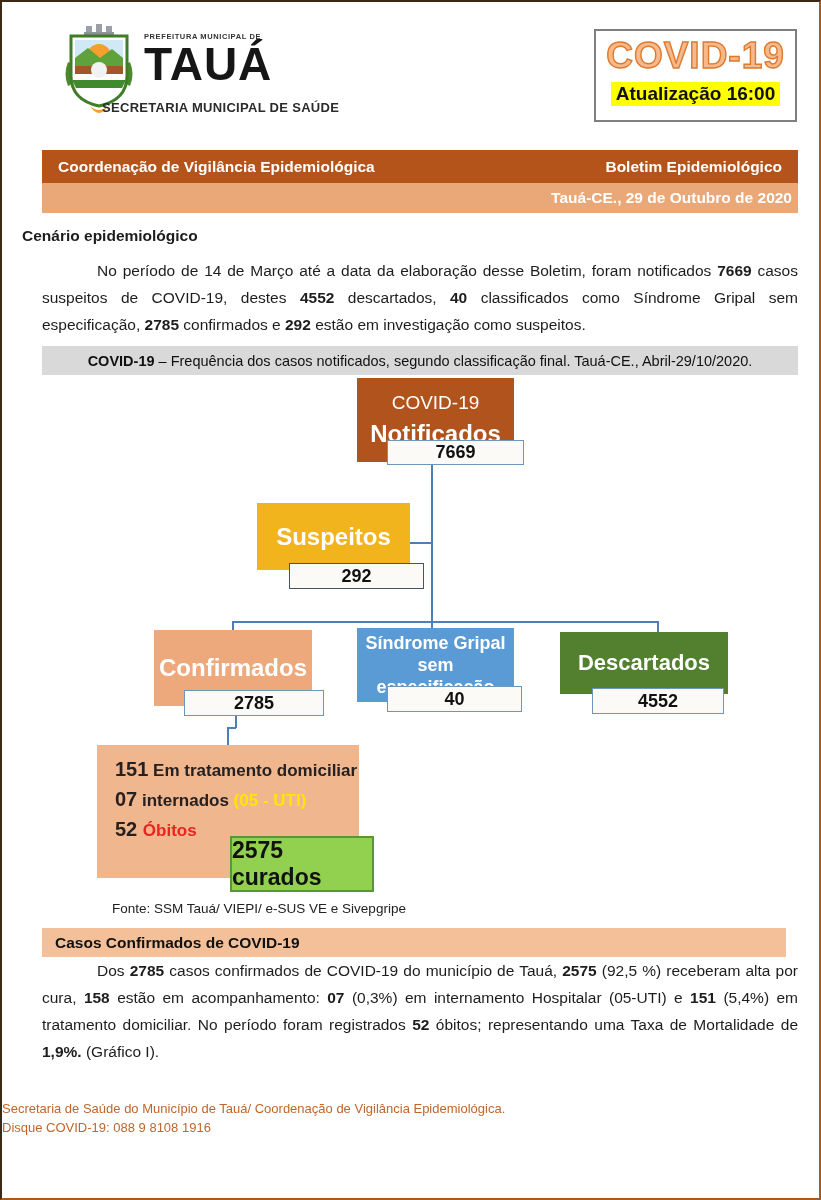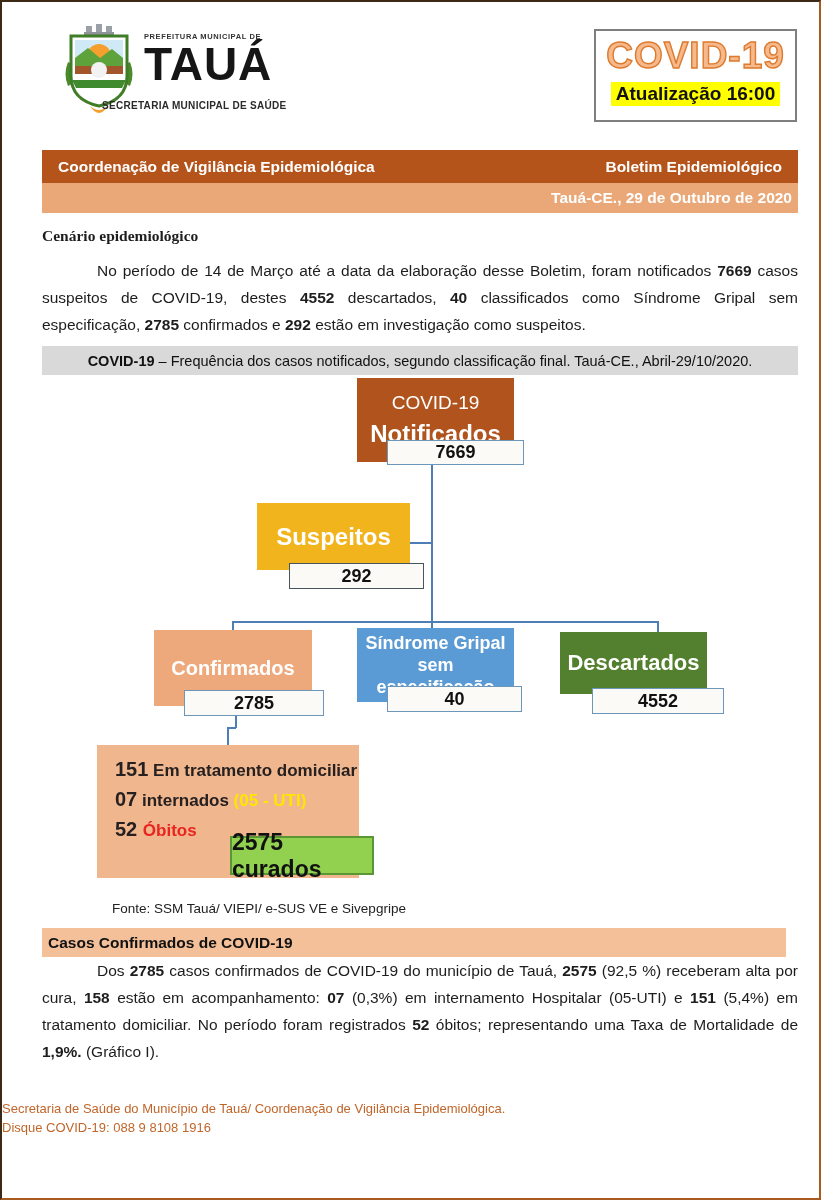--- a/index.html
+++ b/index.html
@@ -9,77 +9,77 @@
     border:2px solid #a85a1e; border-top-color:#3d2a16; border-left-color:#3d2a16;
     overflow:hidden; color:#1d1d1d;
   }
   
   .header { position:relative; height:148px;padding-left:20px; }
   .logo-block { position:absolute; left:58px; top:20px; display:flex; }
   .crest { width:78px; height:96px; }
   .logo-text { margin-left:6px; padding-top:10px; }
   .logo-pretitle { font-size:7.5px; font-weight:700; letter-spacing:.6px; color:#333; }
   .logo-title { font-size:46px; font-weight:800; letter-spacing:1px; color:#161616; line-height:1.0; }
-  .logo-subtitle { position:absolute; left:100px; top:98px; font-size:10px; font-weight:600; letter-spacing:.3px; color:#2b2b2b; white-space:nowrap; }
+  .logo-subtitle { position:absolute; left:100px; top:98px; font-size:13px; font-weight:600; letter-spacing:.3px; color:#2b2b2b; white-space:nowrap; }
   .covid-box {
     position:absolute; right:22px; top:27px; width:203px; height:93px;
     border:2px solid #7f7f7f; background:#fff; text-align:center;
   }
   .covid-box-title {
     font-size:37px; font-weight:800; letter-spacing:1px; margin-top:4px;
     color:#f6b98c; -webkit-text-stroke:1.4px #dd7a2e; text-stroke:1.4px #dd7a2e;
   }
   .covid-box-update {
     display:inline-block; margin-top:5px; background:#ffff00; color:#111;
     font-size:19px; font-weight:700; padding:0 5px; line-height:24px;
   }
   
   .bar1 { margin:0 21px 0 40px; height:33px; background:#b4541b; color:#fff;
     display:flex; justify-content:space-between; align-items:center;
     font-size:15.5px; font-weight:700; padding:0 16px; }
   .bar2 { margin:0 21px 0 40px; height:18px; background:#eaa878; color:#fff;
     display:flex; justify-content:flex-end; align-items:center;
     font-size:15.5px; font-weight:700; padding:15px 6px; }
   
-  .section-heading { margin:14px 40px 0 40px; font-size:15.5px; font-weight:700; height:20px;font-family:Liberation Serif, serif; }
+  .section-heading { margin:14px 40px 0 20px; font-size:15.5px; font-weight:700; height:20px; }
   .para { margin:10px 21px 0 40px; font-size:15.5px; line-height:27px;
     text-align:justify; text-indent:55px; color:#1d1d1d; }
   .gray-caption { margin:8px 21px 0 40px; height:29px; background:#d9d9d9;
     font-size:14.5px; display:flex; align-items:center; justify-content:center; color:#111; }
   
   .flow { position:relative; height:520px; }
   .node { position:absolute; color:#fff; font-weight:700; display:flex;
     flex-direction:column; align-items:center; justify-content:center; text-align:center; }
   .node-notificados { left:355px; top:3px; width:157px; height:84px; background:#b0531c; }
   .node-notificados .l1 { font-size:19px; font-weight:400; margin-bottom:6px; }
   .node-notificados .l2 { font-size:24px; }
   .node-suspeitos { left:255px; top:128px; width:153px; height:67px; background:#f2b41d; font-size:24px; }
-  .node-confirmados { left:152px; top:255px; width:158px; height:76px; background:#eda97c; font-size:20px; }
+  .node-confirmados { left:152px; top:255px; width:158px; height:76px; background:#eda97c; font-size:24px; }
   .node-sindrome { left:355px; top:253px; width:157px; height:74px; background:#5b9bd5; font-size:18px; line-height:22px; padding:0 4px; }
-  .node-descartados { left:558px; top:257px; width:147px; height:62px; background:#53802f; font-size:22px; }
+  .node-descartados { left:558px; top:257px; width:168px; height:62px; background:#53802f; font-size:22px; }
   .vbox { position:absolute; background:#fbfaf6; border:1.5px solid #6d96bb;
     font-size:18px; font-weight:700; color:#111; display:flex; align-items:center; justify-content:center; }
   .vbox-7669 { left:385px; top:65px;  width:137px; height:25px; }
   .vbox-292  { left:287px; top:188px; width:135px; height:26px; border-color:#47555f; }
   .vbox-2785 { left:182px; top:315px; width:140px; height:26px; }
   .vbox-40   { left:385px; top:311px; width:135px; height:26px; }
   .vbox-4552 { left:590px; top:313px; width:132px; height:26px; }
   .cline { position:absolute; background:#4d7eb5; }
   .detail-box { position:absolute; left:95px; top:370px; width:262px; height:133px;
     background:#f0b68e; padding:10px 0 0 18px; }
   .detail-line { font-size:17px; font-weight:700; color:#262020; line-height:28px; white-space:nowrap; }
   .detail-line .lg { font-size:20px; }
-  .curados-box { position:absolute; left:228px; top:461px; width:144px; height:39px;
+  .curados-box { position:absolute; left:228px; top:461px; width:144px; height:56px;
     background:#92d050; border:2px solid #5a9634; display:flex; align-items:center;
     justify-content:center; font-size:23px; font-weight:700; color:#111; }
   
   .fonte { margin:6px 21px 0 110px; font-size:13.5px; color:#222; height:17px; }
   .salmon-bar { margin:10px 33px 0 40px; height:29px; background:#f3c09a;
     display:flex; align-items:center; font-size:15.5px; font-weight:700;
-    color:#111; padding:0 6px; }
+    color:#111; padding:0 13px; }
   .para2 { margin-top:0; }
   .footer { margin-top:34px; font-size:13px; line-height:19px; color:#c0662a; }
 </style>
 </head>
 <body>
 
 <div class="page">
 
   <div class="header">
     <div class="logo-block">

